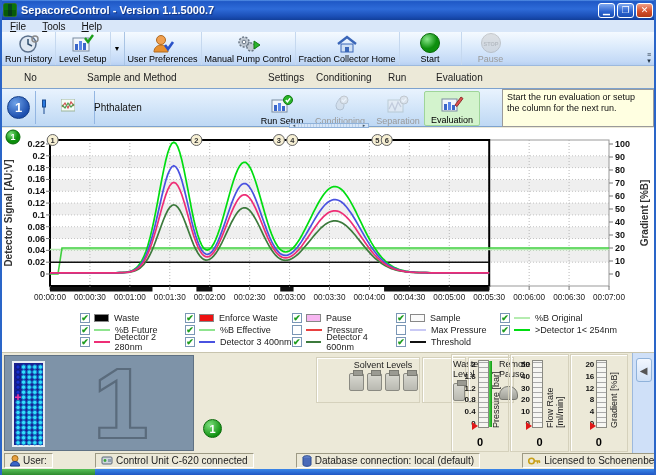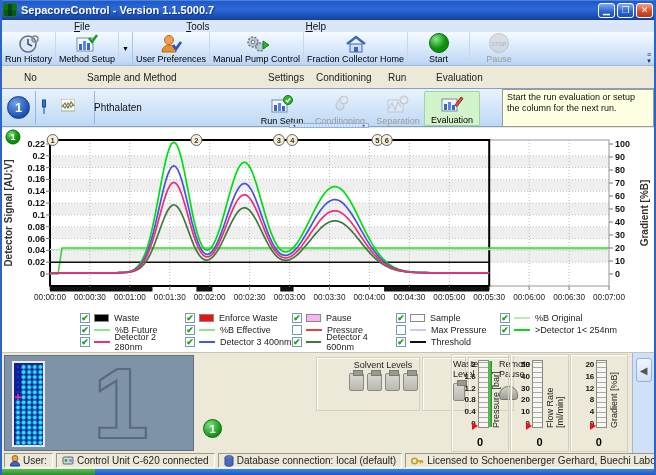--- a/index.html
+++ b/index.html
@@ -16,21 +16,21 @@
     background-image:linear-gradient(#35b035 50%, #2a8a2a 50%), linear-gradient(90deg,#35b035 33%,#1b6fb0 33%,#1b6fb0 66%,#35b035 66%);
     background-blend-mode:multiply; border-radius:2px; }
   .titletext { color:#fff; font-size:11px; font-weight:bold; text-shadow:1px 1px 1px #10307a; flex:1; }
   .winbtn { width:17px; height:15px; margin-left:2px; border:1px solid #fff; border-radius:3px;
     font-size:9px; color:#fff; display:flex; align-items:center; justify-content:center;
     background:linear-gradient(#7fa8ef,#2a62cf 60%,#1b4fb4); }
   .winbtn.close { background:linear-gradient(#f0a088,#d6502c 55%,#b33a18); }
 
   
   .menubar { left:0; top:20px; width:652px; height:12px; background:#d9e7f9; display:flex; align-items:center; font-size:10px; color:#111; }
-  .menu-item { padding:0 24px;margin-left:48px; }
+  .menu-item { padding:0 8px; }
   .menu-item::first-letter { text-decoration:underline; }
 
   
   .toolbar { left:0; top:32px; width:652px; height:34px;
     background:linear-gradient(#f5faff,#dcebfc 45%,#c3d9f6 90%,#b7d0f2);
     border-bottom:1px solid #9db9dd; display:flex; align-items:stretch; }
   .tbtn { display:flex; flex-direction:column; align-items:center; justify-content:flex-end;
     padding:1px 3px 1px 3px; font-size:9px; color:#000; border-right:1px solid #c5d8ef; white-space:nowrap; }
   .tbtn .ticon { height:22px; display:flex; align-items:center; justify-content:center; }
   .tbtn.disabled { color:#9a9a9a; }
@@ -74,21 +74,21 @@
   .sw-box { width:15px; height:8px; border:1px solid #888; margin-right:5px; }
   .sw-line { width:16px; height:2px; margin-right:5px; }
   .lg .lbl { color:#222; }
 
   
   .bottompanel { left:0; top:352px; width:652px; height:100px; background:#ece9d8; border-top:1px solid #c8c4ae; }
   .rackpanel { position:absolute; left:2px; top:2px; width:190px; height:96px; background:#7e93a8; border:1px solid #5f7183; }
   .badge-green { position:absolute; left:201px; top:66px; width:19px; height:19px; border-radius:50%;
     background:radial-gradient(circle at 35% 30%, #7ee07e, #0d8f0d 75%); color:#fff; font-weight:bold; font-size:11px;
     display:flex; align-items:center; justify-content:center; border:1px solid #0a6a0a; }
-  .grp { position:absolute; top:4px; height:54px; border:1px solid #d5d1bc; box-shadow:1px 1px 0 #fff inset; font-size:9px;
+  .grp { position:absolute; top:4px; height:46px; border:1px solid #d5d1bc; box-shadow:1px 1px 0 #fff inset; font-size:9px;
     text-align:center; color:#222; padding-top:2px;padding-left:30px; }
   .bottles { display:flex; justify-content:center; gap:3px; margin-top:3px; }
   .bottle { width:15px; height:18px; background:linear-gradient(#d9d9d1,#b9b9b1); border:1px solid #8a8a82; border-radius:2px; position:relative; }
   .bottle::before { content:""; position:absolute; left:3px; top:-4px; width:8px; height:4px; background:#9a9a92; border:1px solid #7a7a72; }
   .pausebtn { width:19px; height:14px; margin:6px auto 0; background:linear-gradient(#cfcfc7,#9f9f97); border:1px solid #77776f;
     border-radius:9px 9px 3px 3px; }
   .gauges { position:absolute; left:449px; top:1px; width:178px; height:98px; display:flex; }
   .gauge { width:59px; border:1px solid #d5d1bc; box-shadow:1px 1px 0 #fff inset; margin-right:1px; position:relative; padding-top:5px; }
   .gbody { display:flex; justify-content:center; }
   .gticks { display:flex; flex-direction:column; justify-content:space-between; height:68px; font-size:8px; font-weight:bold;
@@ -98,21 +98,21 @@
   .gstripe { position:absolute; right:-4px; top:0; width:3px; height:100%; background:linear-gradient(90deg,#55d555,#0f9b0f); }
   .gtri { position:absolute; left:-7px; bottom:-3px; width:0; height:0; border-left:6px solid #e01818;
     border-top:4px solid transparent; border-bottom:4px solid transparent; }
   .glabel { writing-mode:vertical-rl; transform:rotate(180deg); font-size:9px; color:#222; height:68px; margin-left:2px; }
   .gvalue { position:absolute; left:0; right:0; bottom:3px; text-align:center; font-size:11px; font-weight:bold; color:#000; }
   .collapse { position:absolute; left:630px; top:0; width:22px; height:100px; background:#cfe0f8; border-left:1px solid #9db9dd; }
   .collapse .btn { margin:5px auto; width:16px; height:24px; background:linear-gradient(#f2f7ff,#cfe0f6); border:1px solid #8fb2da;
     border-radius:3px; display:flex; align-items:center; justify-content:center; font-size:10px; color:#555; }
 
   
-  .statusbar { left:0; top:452px; width:522px; height:17px; background:#ece9d8; display:flex; font-size:10px; color:#222; padding:1px 2px; }
+  .statusbar { left:0; top:452px; width:522px; height:17px; background:#ece9d8; display:flex; font-size:10px; color:#222; padding:1px 2px;gap:39px; }
   .sbox { border:1px solid; border-color:#9d9a84 #fff #fff #9d9a84; margin-right:3px; display:flex; align-items:center;
     padding:0 5px; white-space:nowrap; }
   .sbox svg { margin-right:3px; }
 
   
   .taskstrip { left:-2px; top:469px; width:656px; height:6px; background:linear-gradient(#3a87e8,#1f56c4); }
   .taskstrip .start { position:absolute; left:0; top:0; width:95px; height:6px; background:linear-gradient(#58c058,#2d8a2d); }
 </style>
 </head>
 <body>
@@ -145,21 +145,21 @@
   <div class="tbtn">
     <span class="ticon">
       <svg width="24" height="20">
           <rect x="2" y="4" width="16" height="13" fill="#f2f6fb" stroke="#7a8ba0"></rect>
           <rect x="4" y="10" width="3" height="6" fill="#3a66c8"></rect>
           <rect x="8" y="7" width="3" height="9" fill="#5a86e8"></rect>
           <rect x="12" y="9" width="3" height="7" fill="#3a66c8"></rect>
           <path d="M14 4l3 4 5-7" stroke="#1a9e1a" stroke-width="2.4" fill="none"></path>
         </svg>
       </span>
-    <span>Method Setup</span>
+    <span>Level Setup</span>
   </div>
   <div class="tbtn" style="justify-content:center; border-right:1px solid #a9c4e4;">
     <span style="font-size:7px;">▼</span>
   </div>
   <div class="tbtn">
     <span class="ticon">
       <svg width="24" height="20">
           <circle cx="10" cy="6" r="4.5" fill="#f0a050" stroke="#b06a20"></circle>
           <path d="M3 18c0-5 4-7 7-7s7 2 7 7z" fill="#e8902f" stroke="#b06a20"></path>
           <path d="M14 11l3 4 5-7" stroke="#2a52c8" stroke-width="2.6" fill="none"></path>

